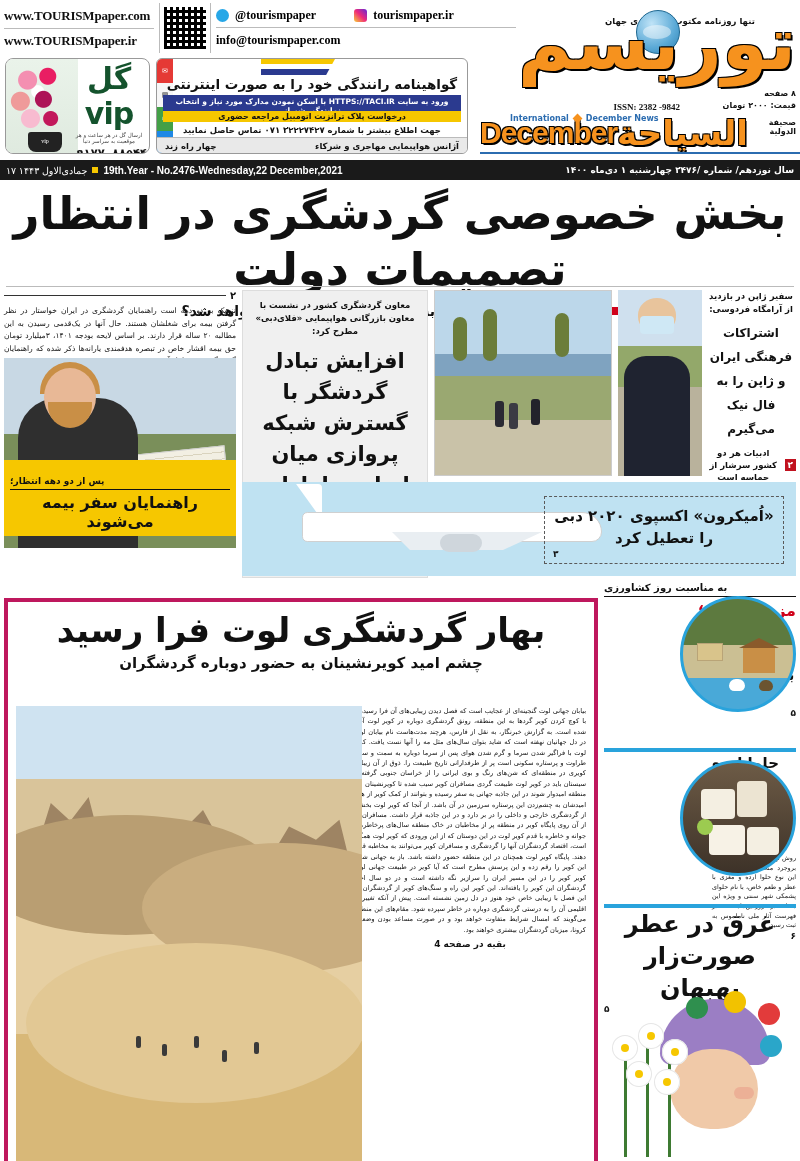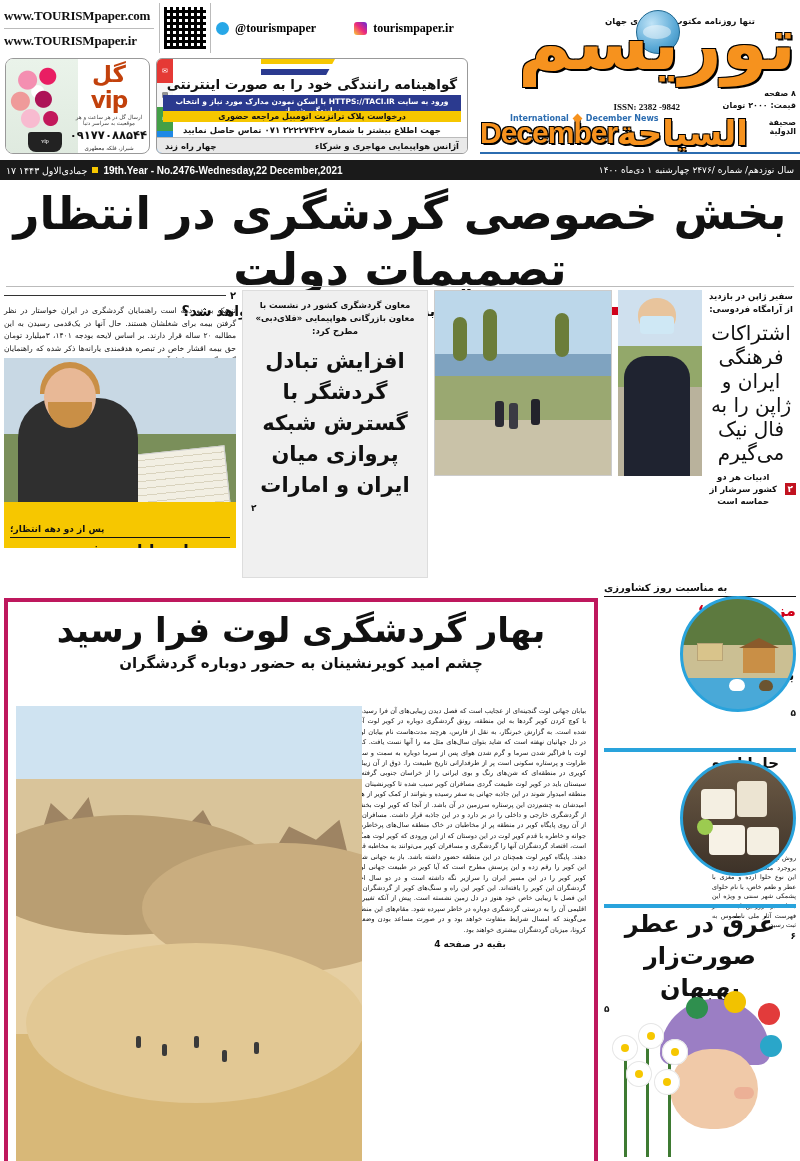--- a/index.html
+++ b/index.html
@@ -63,21 +63,21 @@
        radial-gradient(circle at 58% 18%, #e91e63 0 8px, transparent 9px),
        radial-gradient(circle at 20% 44%, #ef9a9a 0 9px, transparent 10px),
        radial-gradient(circle at 52% 42%, #ad1457 0 8px, transparent 9px),
        radial-gradient(circle at 34% 62%, #f8bbd0 0 9px, transparent 10px),
        radial-gradient(circle at 62% 62%, #c2185b 0 7px, transparent 8px),
        radial-gradient(circle at 44% 34%, #fff 0 6px, transparent 7px),
        linear-gradient(#eaf3ea,#dfeadf); }
   .vase { position:absolute; left:22px; bottom:3px; width:34px; height:20px; background:#222; border-radius:3px 3px 8px 8px; }
   .vase span{ position:absolute; left:0; right:0; top:6px; text-align:center; color:#fff; font-size:6px; font-family:"Liberation Serif",serif;}
   .fl-txt { position:absolute; right:2px; top:2px; width:76px; text-align:center; }
-  .fl-logo { font-size:23px; font-weight:bold; color:#c2410c; letter-spacing:-1px; direction:ltr;text-align:center; }
+  .fl-logo { font-size:30px; font-weight:bold; color:#14532d; letter-spacing:-1px; direction:ltr;text-align:center; }
   .fl-l1 { font-size:5.5px; color:#444; margin-top:1px; }
   .fl-phone { font-size:11.5px; font-weight:bold; color:#111; margin-top:2px; }
   .fl-addr { font-size:5.5px; color:#333; line-height:8px; margin-top:2px; }
 
   .ad-license { position:absolute; left:156px; top:58px; width:312px; height:96px; border:1px solid #999; border-radius:6px; background:#fff; overflow:hidden; }
   .lic-flag { position:absolute; left:104px; top:0px; width:74px; height:16px;
      background:linear-gradient(#f6c700 0 5px, #ffffff 5px 10px, #2b3a8f 10px 16px); clip-path:polygon(0 0,100% 0,88% 100%,0 100%); }
   .lic-t1 { position:absolute; right:4px; left:4px; top:17px; text-align:center; font-size:13.5px; font-weight:bold; color:#111; }
   .lic-t2 { position:absolute; right:6px; left:6px; top:36px; text-align:center; font-size:7.5px; font-weight:bold; color:#fff; background:#2b3a8f; padding:2px 0; }
   .lic-t3 { position:absolute; right:6px; left:6px; top:52px; text-align:center; font-size:8px; font-weight:bold; color:#111; background:#f6c700; padding:1px 0; }
@@ -87,21 +87,21 @@
   .side-icons { position:absolute; left:0; top:0; width:16px; height:96px; display:flex; flex-direction:column; }
   .side-icons div { flex:1; display:flex; align-items:center; justify-content:center; font-size:7px; color:#fff; }
   .si1{background:#e53935;} .si2{background:#f6f6f6;color:#333 !important;} .si3{background:#43a047;} .si4{background:#1e88e5;}
 
   
   .datebar { position:absolute; left:0; top:160px; width:800px; height:20px; background:#1a1a1a; color:#fff;
              display:flex; align-items:center; justify-content:space-between; padding:0 6px; }
   .date-en { font-family:"Liberation Sans", sans-serif; font-size:10px; font-weight:bold; direction:ltr; display:flex; gap:5px; align-items:center;}
   .ybox { width:6px; height:6px; background:#f6c700; display:inline-block; }
   .date-fa { font-size:9.5px; font-weight:normal; }
-  .date-fa2 { font-size:9px; font-weight:normal; }
+  .date-fa2 { font-size:9px; font-weight:bold; }
 
   
   .lead { position:absolute; left:0; top:186px; width:800px; text-align:center; }
   .lead h1 { font-size:45px; font-weight:bold; color:#111; letter-spacing:-1px; line-height:56px; }
   .lead .sub { font-size:14px; font-weight:bold; color:#111; margin-top:5px; display:flex; gap:6px; align-items:center; justify-content:center; }
   .rsq { width:8px; height:8px; background:#d0021b; display:inline-block; }
 
   .hr-thin { position:absolute; left:6px; width:788px; height:1px; background:#bbb; }
 
   
@@ -114,21 +114,21 @@
   .body-txt { font-size:7.6px; line-height:12.5px; color:#111; text-align:justify; }
   .photo-guide { position:absolute; left:0; top:68px; width:232px; height:190px;
      background:linear-gradient(#c8d8e4 0 40%, #7a8f5a 40% 100%); overflow:hidden; }
   .pg-person { position:absolute; left:14px; bottom:0; width:120px; height:150px; background:#2f2f2f; border-radius:40px 40px 0 0; }
   .pg-head { position:absolute; left:40px; top:10px; width:52px; height:58px; border-radius:50%; background:#e8b896; }
   .pg-hair { position:absolute; left:36px; top:4px; width:60px; height:32px; border-radius:30px 30px 0 0; background:#c98f46; }
   .pg-beard { position:absolute; left:44px; top:44px; width:44px; height:26px; border-radius:0 0 22px 22px; background:#c98f46; }
   .pg-map { position:absolute; right:8px; bottom:34px; width:96px; height:64px; background:#f2efe3; border:1px solid #ccc; transform:rotate(-6deg);
             background-image:repeating-linear-gradient(0deg,#d9d3be 0 1px, transparent 1px 7px); }
   .pg-logo { position:absolute; left:6px; bottom:36px; color:#fff; font-size:9px; font-weight:bold; font-family:"Liberation Sans",sans-serif; line-height:10px; direction:ltr;}
-  .yellow-box { position:absolute; left:0; bottom:0; width:232px; height:46px; background:#f6c700; padding:22px 6px; }
+  .yellow-box { position:absolute; left:0; bottom:12px; width:232px; height:76px; background:#f6c700; padding:16px 6px; }
   .yb-kicker { font-size:9px; font-weight:bold; color:#111; text-align:left; }
   .yb-rule { height:1px; background:#111; margin:3px 0; }
   .yb-title { font-size:16px; font-weight:bold; color:#111; text-align:center; letter-spacing:-0.5px; }
 
   .col-mid { position:absolute; left:238px; top:0; width:186px; height:288px; background:#f0f0f0; border:1px solid #ddd; padding:8px 8px; }
   .mid-kicker { font-size:8.5px; font-weight:bold; color:#111; line-height:13px; text-align:center; }
   .mid-title { font-size:21px; font-weight:bold; color:#111; line-height:31px; text-align:center; margin-top:8px; letter-spacing:-0.5px;}
   .mid-pg { font-size:9px; font-weight:bold; color:#111; text-align:left; margin-top:2px;}
 
   .col-photo { position:absolute; left:430px; top:0; width:178px; height:186px; overflow:hidden; border:1px solid #ccc;
@@ -137,21 +137,21 @@
   .cp-men { position:absolute; width:9px; height:26px; background:#2a2a33; border-radius:3px; }
 
   .col-right { position:absolute; left:614px; top:0; width:178px; height:288px; }
   .amb-photo { position:absolute; left:0; top:0; width:84px; height:186px; overflow:hidden;
      background:linear-gradient(#cfe0ee 0 30%, #93a86a 30% 52%, #b9b29c 52% 100%); }
   .amb-suit { position:absolute; left:6px; bottom:0; width:66px; height:120px; background:#1f2330; border-radius:22px 22px 0 0;}
   .amb-mask { position:absolute; left:22px; top:26px; width:34px; height:18px; background:#cfe8f5; border-radius:4px; }
   .amb-face { position:absolute; left:20px; top:8px; width:38px; height:34px; background:#e8c49c; border-radius:50% 50% 44% 44%; }
   .amb-txt { position:absolute; right:0; top:0; width:90px; text-align:center; }
   .amb-kicker { font-size:8.5px; font-weight:bold; color:#111; line-height:13px; }
-  .amb-title { font-size:20px; font-weight:normal; color:#111; line-height:24px; margin-top:5px; letter-spacing:-0.4px;}
+  .amb-title { font-size:12px; font-weight:bold; color:#111; line-height:24px; margin-top:5px; letter-spacing:-0.4px;}
   .amb-foot { display:flex; align-items:center; gap:4px; justify-content:center; margin-top:6px; }
   .amb-foot .t { font-size:8.5px; font-weight:bold; color:#111; line-height:12px; }
   .amb-foot .redpg { background:#c1121f; color:#fff; font-size:9px; font-weight:bold; padding:1px 3px; }
 
   
   .plane-band { position:absolute; left:238px; top:192px; width:554px; height:94px; background:#bfe2f2; overflow:hidden; }
   .plane-body { position:absolute; left:60px; top:30px; width:300px; height:30px; background:#fff; border-radius:16px 60px 30px 16px; border:1px solid #d0d0d0;}
   .plane-tail { position:absolute; left:26px; top:2px; width:54px; height:36px; background:#fff; clip-path:polygon(100% 100%, 52% 0, 96% 0, 100% 0); border-radius:4px;}
   .plane-wing { position:absolute; left:150px; top:50px; width:150px; height:18px; background:#e9eef2; clip-path:polygon(0 0, 100% 0, 74% 100%, 12% 100%); }
   .plane-eng { position:absolute; left:198px; top:52px; width:42px; height:18px; background:#cfd6dc; border-radius:9px;}
@@ -222,20 +222,23 @@
         <div class="qr"></div>
       </div>
     <div class="social-box">
       <div class="soc-row">
         <span class="ic tg"></span>
         <span>@tourismpaper</span>
         <span class="sp"></span>
         <span class="ic ig"></span>
         <span>tourismpaper.ir</span>
       </div>
+      <div class="soc-row">
+        <span>info@tourismpaper.com</span>
+      </div>
     </div>
   </div>
 
   <div class="masthead">
     <div class="slogan">تنها روزنامه مکتوب گردشگری جهان</div>
     <div class="globe"></div>
     <div class="logo-fa">توریسم</div>
     <div class="issn">ISSN: 2382 -9842</div>
     <div class="price-block">
       <div>۸ صفحه</div>
@@ -353,20 +356,30 @@
       <div class="amb-txt">
         <div class="amb-kicker">سفیر ژاپن در بازدید از آرامگاه فردوسی:</div>
         <div class="amb-title">اشتراکات فرهنگی ایران و ژاپن را به فال نیک می‌گیرم</div>
         <div class="amb-foot">
           <span class="redpg">۲</span>
           <span class="t">ادبیات هر دو کشور سرشار از حماسه است</span>
         </div>
       </div>
     </div>
 
+    <div class="plane-band">
+      <div class="plane-tail"></div>
+      <div class="plane-body"></div>
+      <div class="plane-wing"></div>
+      <div class="plane-eng"></div>
+      <div class="blue-note">
+        <div class="bn-title">«اُمیکرون» اکسپوی ۲۰۲۰ دبی را تعطیل کرد</div>
+        <div class="bn-pg">۳</div>
+      </div>
+    </div>
   </div>
 
   <div class="block-bottom">
 
     <div class="feature">
       <div class="feat-title">بهار گردشگری لوت فرا رسید</div>
       <div class="feat-sub">چشم امید کویرنشینان به حضور دوباره گردشگران</div>
       <div class="feat-body">
         <span>بیابان جهانی لوت گنجینه‌ای از عجایب است که فصل دیدن زیبایی‌های آن فرا رسیده و با کوچ کردن کویر گردها به این منطقه، رونق گردشگری دوباره در کویر لوت آغاز شده است. به گزارش خبرنگار، به نقل از فارس، هرچند مدت‌هاست نام بیابان لوت در دل جهانیان نهفته است که شاید بتوان سال‌های مثل مه را آنها نست یافت. کویر لوت با فراگیر شدن سرما و گرم شدن هوای پس از سرما دوباره به سمت و سوی طراوت و پرستاره سکونی است پر از طرفدارانی تاریخ طبیعت را. ذوق از آن زیبایی کویری در منطقه‌ای که شن‌های رنگ و بوی ایرانی را از خراسان جنوبی گرفته تا سیستان باید در کویر لوت طبیعت گردی مسافران کویر سیب شده تا کویرنشینان این منطقه امیدوار شوند در این جاذبه جهانی به سفر رسیده و بتوانند از کمک کویر از همه امیدشان به چشم‌زدن این پرستاره سرزمین در آن باشد. از آنجا که کویر لوت بخشی از گردشگری خارجی و داخلی را در بر دارد و در این جاذبه قرار داشت. مسافران پر از آن روی پایگاه کویر در منطقه پر از مخاطبان در خاک منطقه سال‌های پرخاطره و جوانه و خاطره با قدم کویر لوت در این دوستان که از این ورودی که کویر لوت همگی است، اقتصاد گردشگران آنها را گردشگری و مسافران کویر می‌توانند به مخاطبه قرار دهند. پایگاه کویر لوت همچنان در این منطقه حضور داشته باشد. باز به جهانی شدن این کویر را رقم زده و این پرسش مطرح است که آیا کویر در طبیعت جهانی لوت کویر کویر را در این مسیر ایران را سرازیر نگه داشته است و در دو سال اخیر گردشگران این کویر را یافته‌اند. این کویر این راه و سنگ‌های کویر از گردشگران در این فصل با زیبایی خاص خود هنوز در دل زمین نشسته است. پیش از آنکه تغییرات اقلیمی آن را به درستی گردشگری دوباره در خاطر سپرده شود. مقام‌های این منطقه می‌گویند که امسال شرایط متفاوت خواهد بود و در صورت مساعد بودن وضعیت کرونا، میزبان گردشگران بیشتری خواهند بود.</span>
         <div class="feat-more">بقیه در صفحه 4</div>

